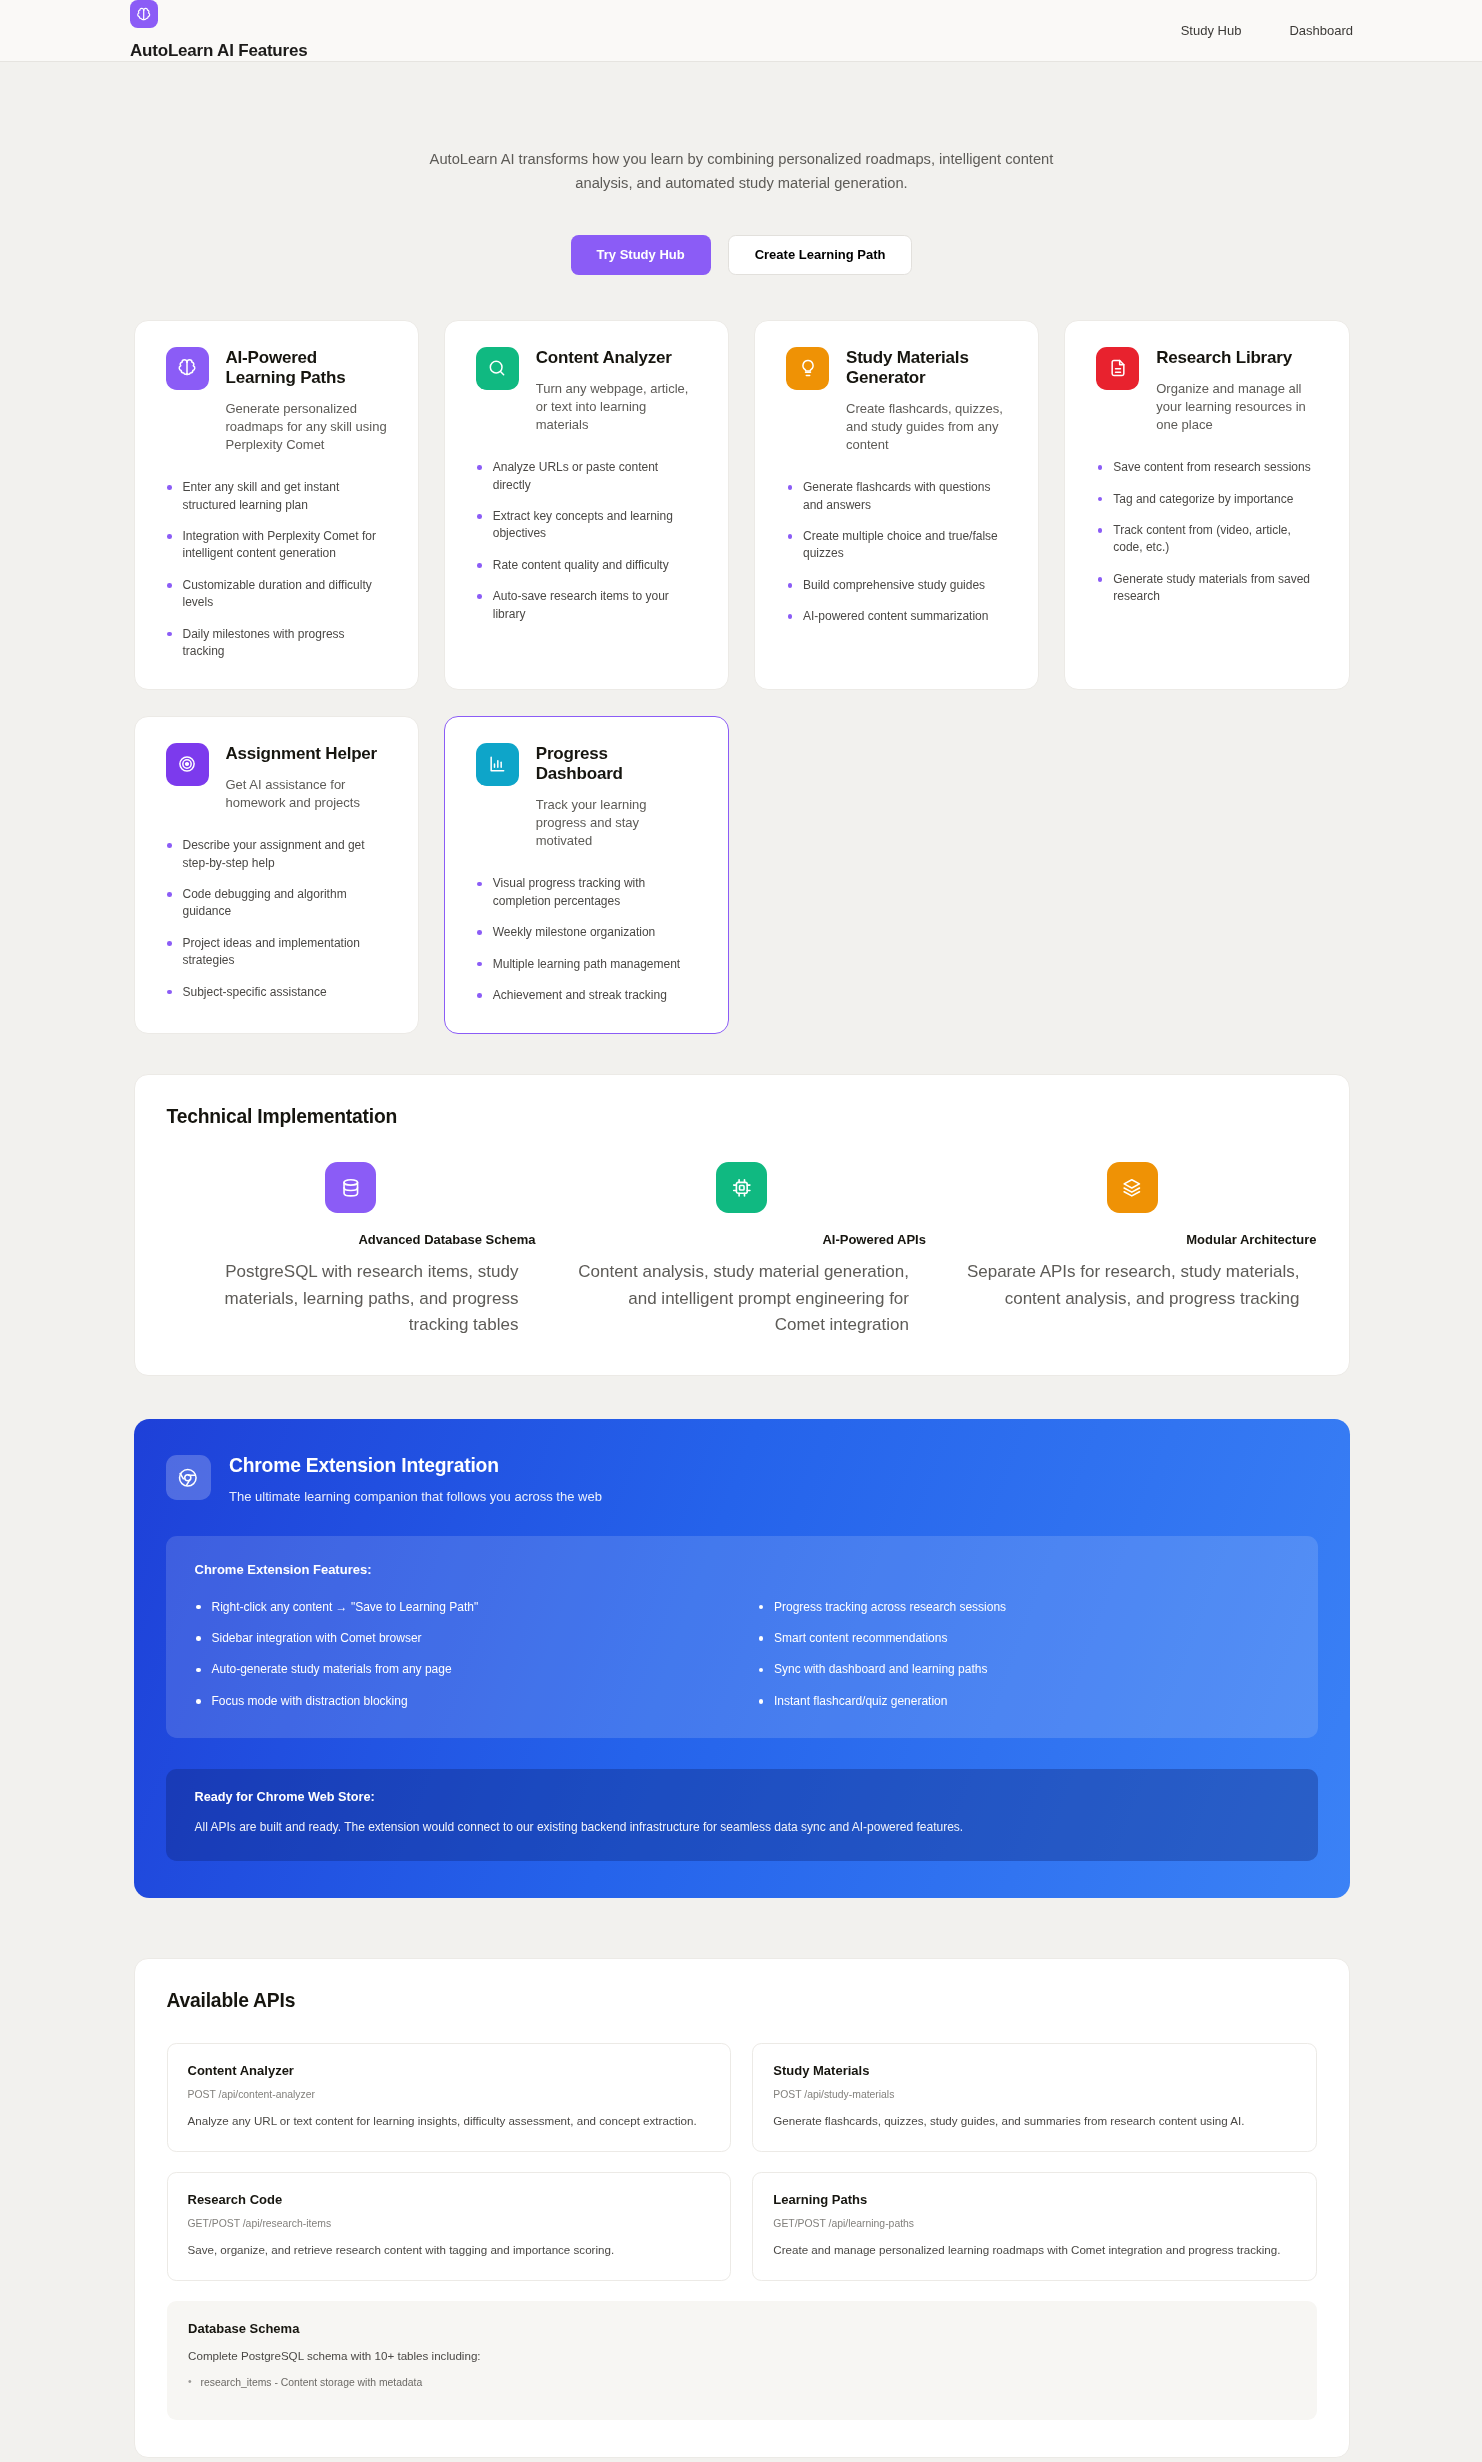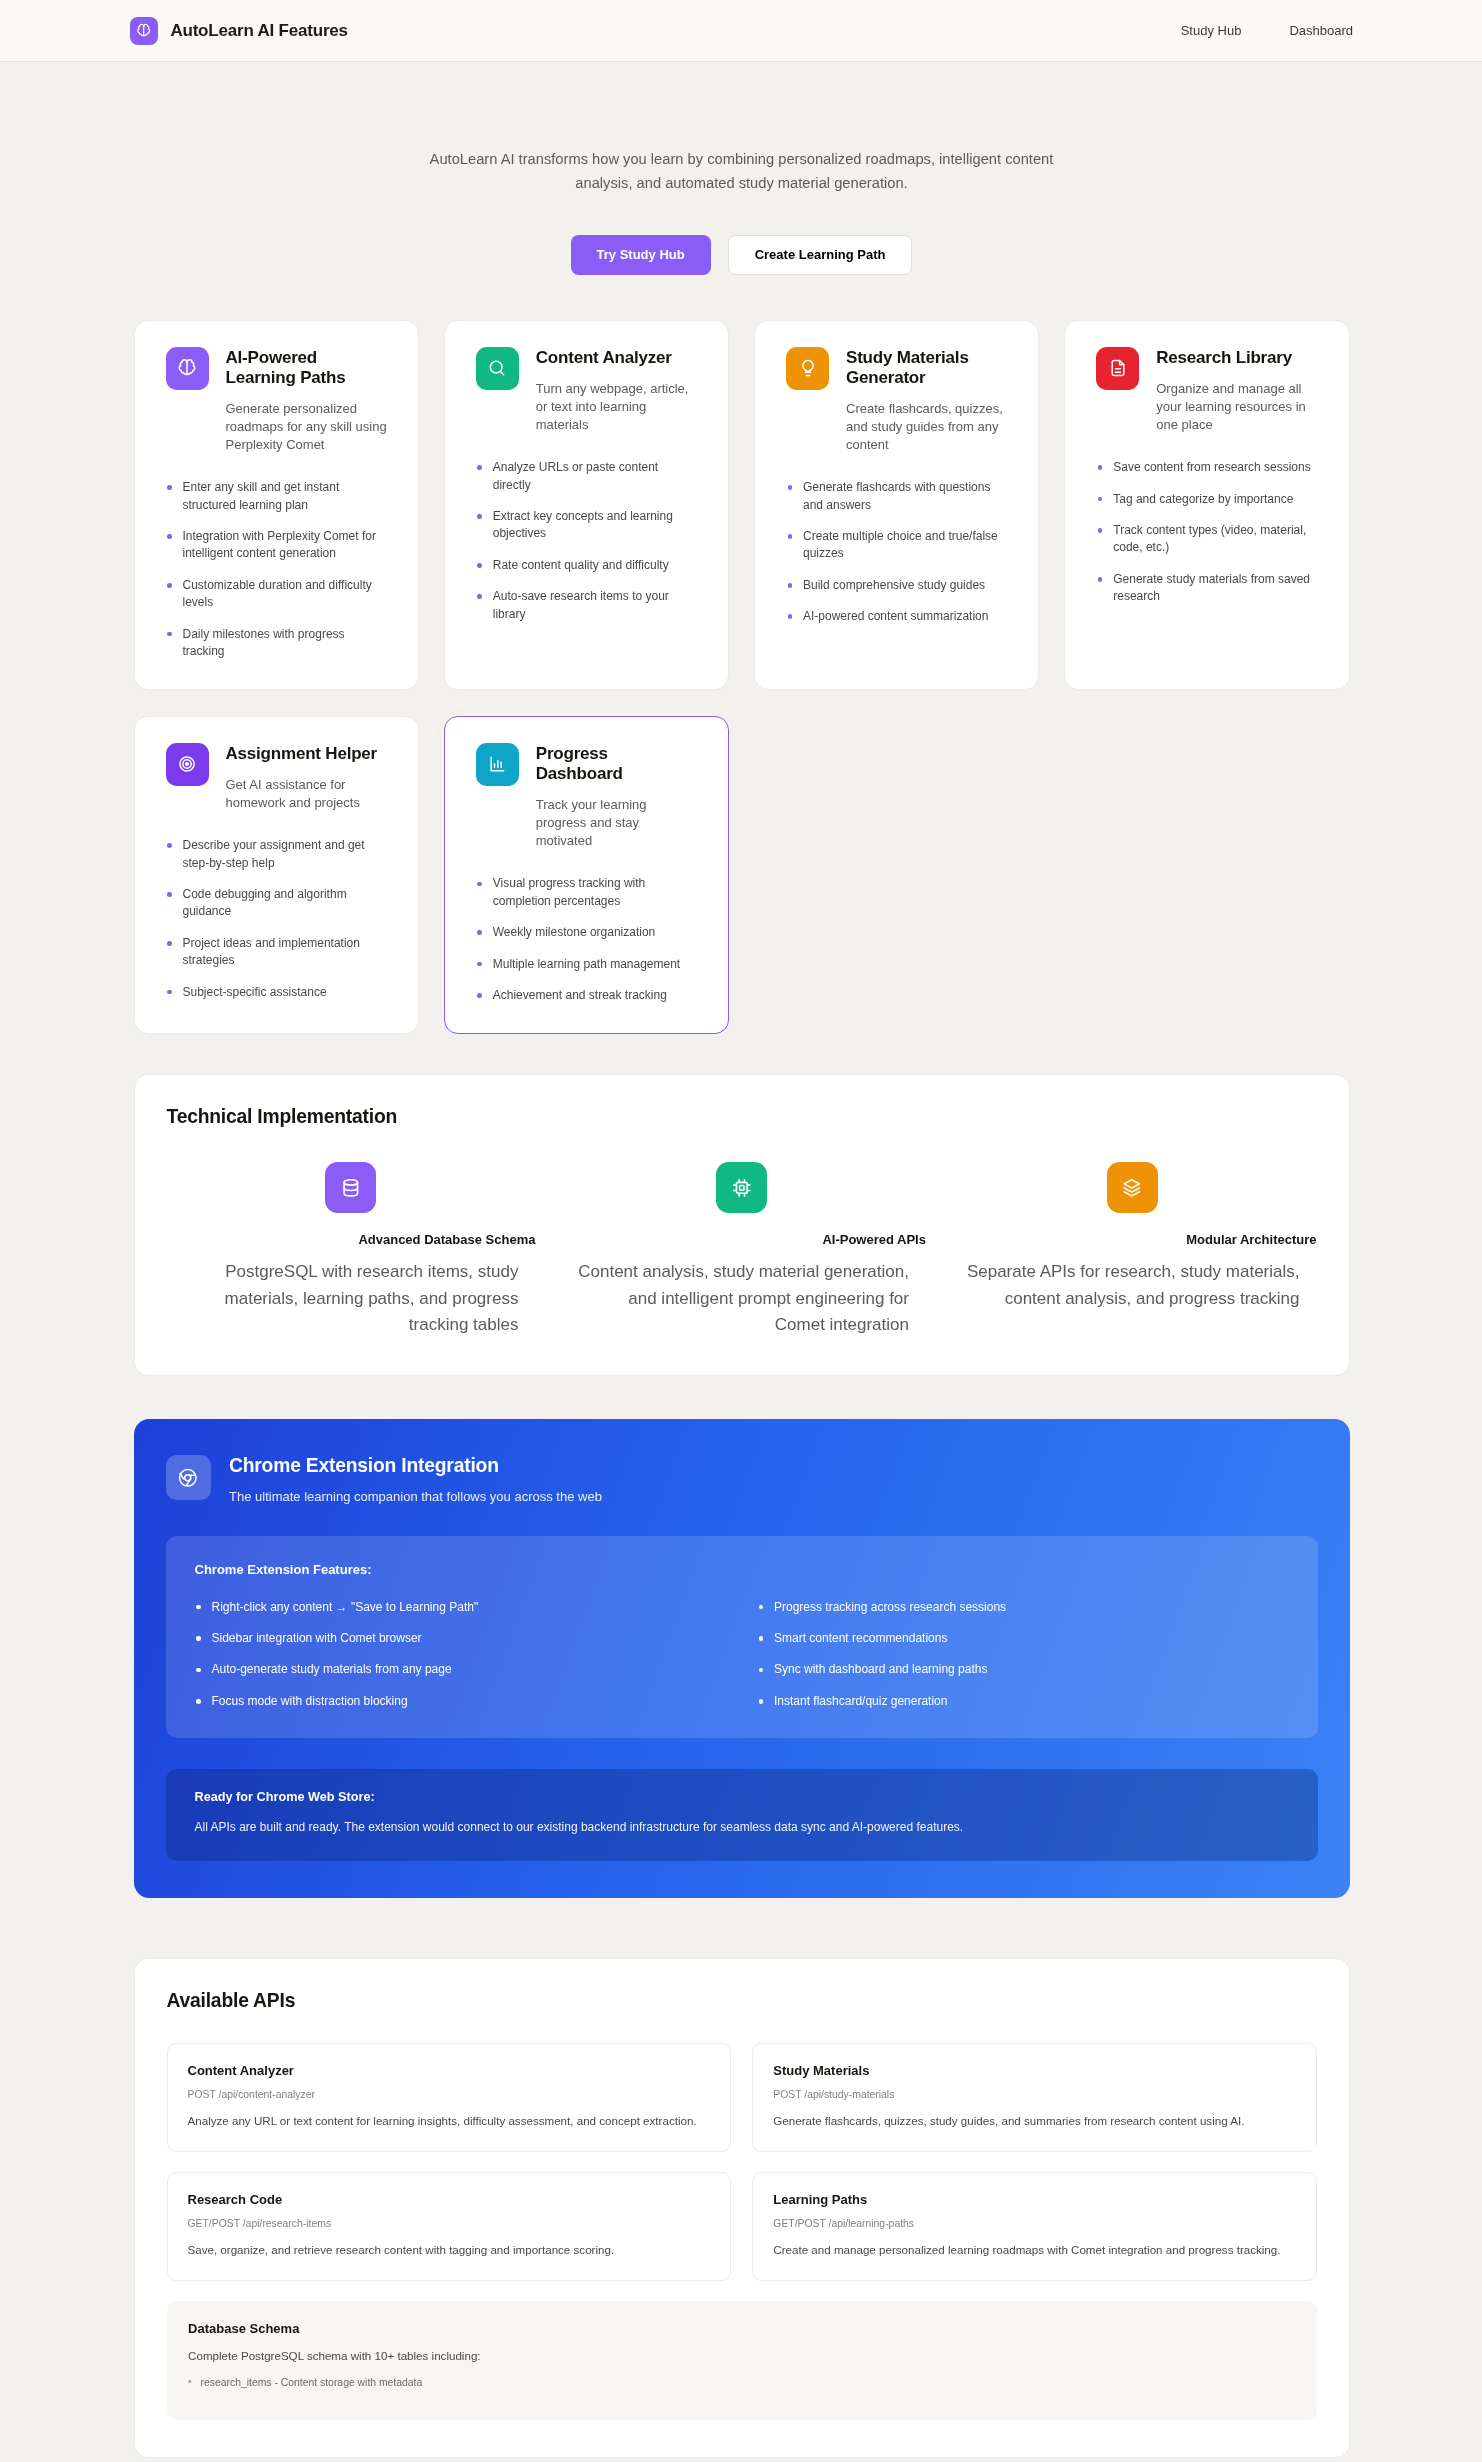--- a/index.html
+++ b/index.html
@@ -14,21 +14,21 @@
   
   .navbar {
     height: 62px;
     background: #faf9f7;
     border-bottom: 0.8px solid #e6e4e0;
     display: flex;
     align-items: center;
     justify-content: space-between;
     padding: 0 130px;
   }
-  .brand { display: flex; align-items: center; gap: 12.4px; }
+  .brand { display: flex; gap: 12.4px; flex-direction: column; }
   .brand-logo {
     width: 28px; height: 28px; border-radius: 7.7px;
     background: #8b5cf6;
     display: flex; align-items: center; justify-content: center;
   }
   .brand-title { font-size: 17px; font-weight: 700; letter-spacing: -0.2px; color: #1c1b1a; }
   .nav-links { display: flex; align-items: center; gap: 48px; }
   .nav-link { font-size: 13px; color: #3c3a37; text-decoration: none; cursor: pointer; }
 
   
@@ -315,21 +315,21 @@
             </svg>
           </span>
           <div class="fc-text">
             <div class="fc-title">Research Library</div>
             <div class="fc-desc">Organize and manage all your learning resources in one place</div>
           </div>
         </div>
         <ul class="fc-list">
           <li>Save content from research sessions</li>
           <li>Tag and categorize by importance</li>
-          <li>Track content types (video, material, code, etc.)</li>
+          <li>Track content from (video, article, code, etc.)</li>
           <li>Generate study materials from saved research</li>
         </ul>
       </div>
       <div class="feature-card">
         <div class="fc-head">
           <span class="fc-icon" style="background:#7c3aed">
             <svg width="20" height="20" viewBox="0 0 24 24" fill="none" stroke="#ffffff" stroke-width="1.8" stroke-linecap="round" stroke-linejoin="round">
               <circle cx="12" cy="12" r="8.5"></circle>
               <circle cx="12" cy="12" r="5"></circle>
               <circle cx="12" cy="12" r="1.6" fill="#ffffff"></circle>

